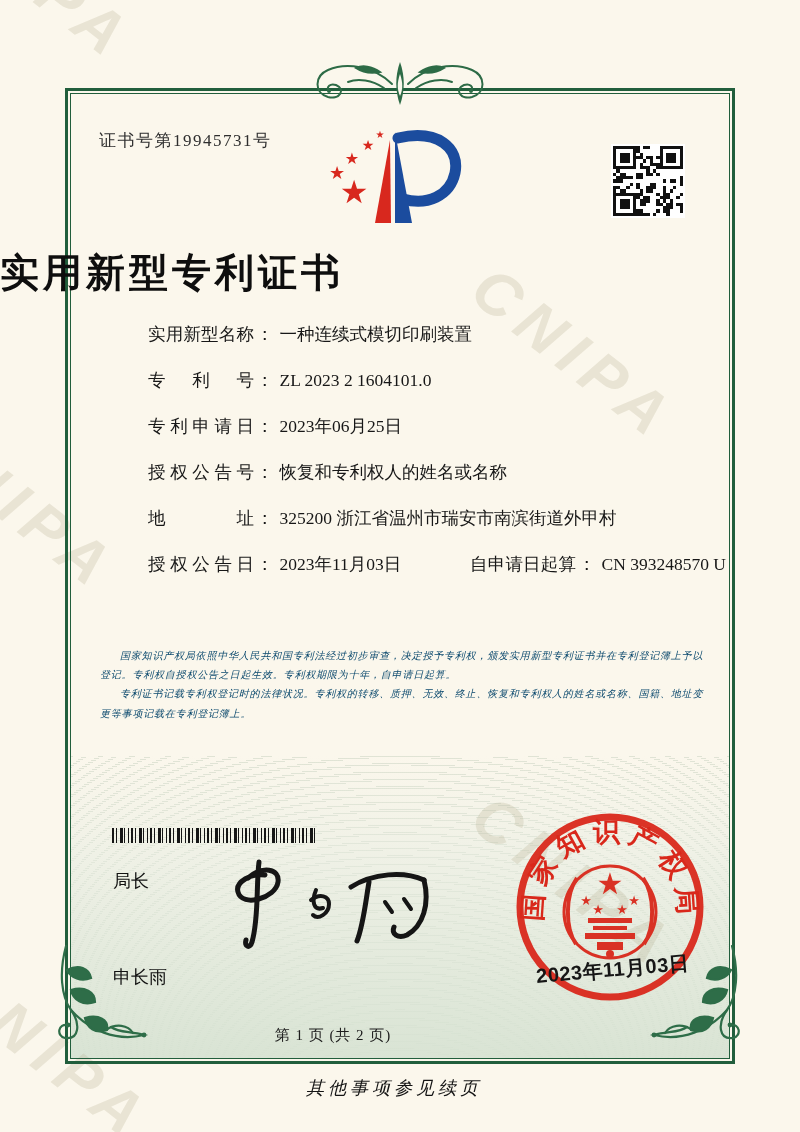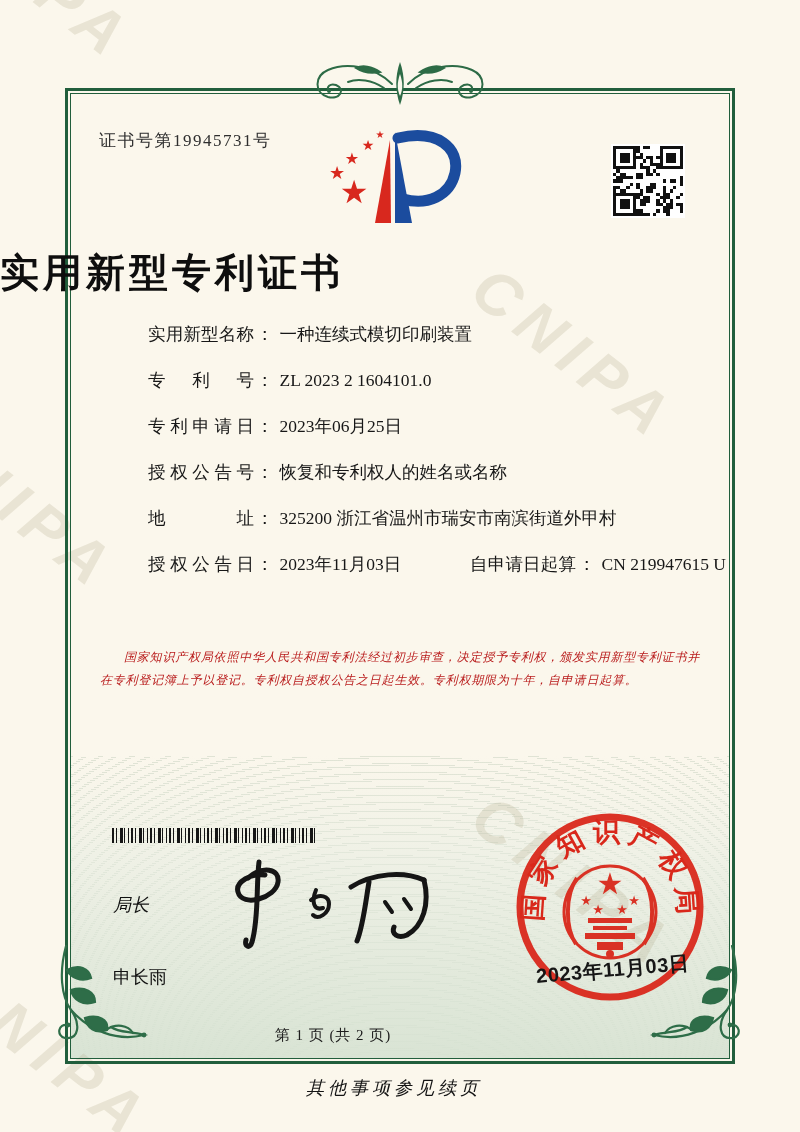--- a/index.html
+++ b/index.html
@@ -55,35 +55,35 @@
   .field-row{position:relative;height:24px;margin-bottom:22px;white-space:nowrap;}
   .field-label{
     display:inline-block;width:106px;
     text-align:justify;text-align-last:justify;
     vertical-align:bottom;
   }
   .field-colon{display:inline-block;margin:0 6px 0 2px;}
   .pair2{position:absolute;left:322px;top:0;}
   .body-text{
     position:absolute;left:100px;top:646px;width:604px;
-    font-style:italic;font-size:12px;line-height:1.92;
-    letter-spacing:0.8px;color:#b91c1c;
+    font-style:italic;font-size:10px;line-height:1.92;
+    letter-spacing:0.8px;color:#0c4a6e;
   }
   .body-text p{margin:0;text-indent:2em;}
   .barcode{
     position:absolute;left:112px;top:828px;width:206px;height:15px;
     background:repeating-linear-gradient(90deg,
       #161616 0 2px, transparent 2px 4px,
       #161616 4px 5px, transparent 5px 8px,
       #161616 8px 11px, transparent 11px 12px,
       #161616 12px 13px, transparent 13px 16px,
       #161616 16px 17px, transparent 17px 19px);
   }
   .signer{position:absolute;left:113px;font-family:"Liberation Sans",sans-serif;font-size:18px;color:#111;}
-  .signer.role{top:893px;font-style:italic;}
+  .signer.role{top:869px;}
   .signer.name{top:944px;margin-top:21px;}
   .signature-script{position:absolute;left:218px;top:856px;}
   .seal{position:absolute;left:513px;top:810px;width:194px;height:194px;}
   .seal-date{
     position:absolute;left:536px;top:956px;width:160px;
     font-family:"Liberation Sans",sans-serif;font-weight:bold;
     font-size:20px;color:#161616;transform:rotate(-5deg);letter-spacing:0.5px;
   }
   .page-indicator{
     position:absolute;left:0;top:1026px;width:666px;text-align:center;
@@ -398,27 +398,28 @@
     </div>
     <div class="field-row">
       <span class="field-label">授权公告号</span><span class="field-colon">：</span><span>恢复和专利权人的姓名或名称</span>
     </div>
     <div class="field-row">
       <span class="field-label">地址</span><span class="field-colon">：</span><span>325200 浙江省温州市瑞安市南滨街道外甲村</span>
     </div>
     <div class="field-row">
       <span class="field-label">授权公告日</span><span class="field-colon">：</span><span>2023年11月03日</span>
       <span class="pair2">
-        <span class="field-label">自申请日起算</span><span class="field-colon">：</span><span>CN 219947615 U</span>
+        <span class="field-label">自申请日起算</span><span class="field-colon">：</span><span>CN 393248570 U</span>
       </span>
     </div>
   </div>
 
   <div class="body-text">
     <p>国家知识产权局依照中华人民共和国专利法经过初步审查，决定授予专利权，颁发实用新型专利证书并在专利登记簿上予以登记。专利权自授权公告之日起生效。专利权期限为十年，自申请日起算。</p>
+    <p>专利证书记载专利权登记时的法律状况。专利权的转移、质押、无效、终止、恢复和专利权人的姓名或名称、国籍、地址变更等事项记载在专利登记簿上。</p>
   </div>
 
   <div class="barcode"></div>
 
   <div class="signer role">局长</div>
   <div class="signer name">申长雨</div>
   <div class="signature-script">
     <svg width="220" height="95" viewBox="0 0 220 95" fill="none" stroke="#151515" stroke-width="5" stroke-linecap="round">
       <path d="M30,22 C44,10 62,12 60,26 C58,42 24,52 20,36 C17,26 33,17 47,19"></path>
       <path d="M41,6 C38,30 41,62 34,86 C32,93 26,91 28,84"></path>

